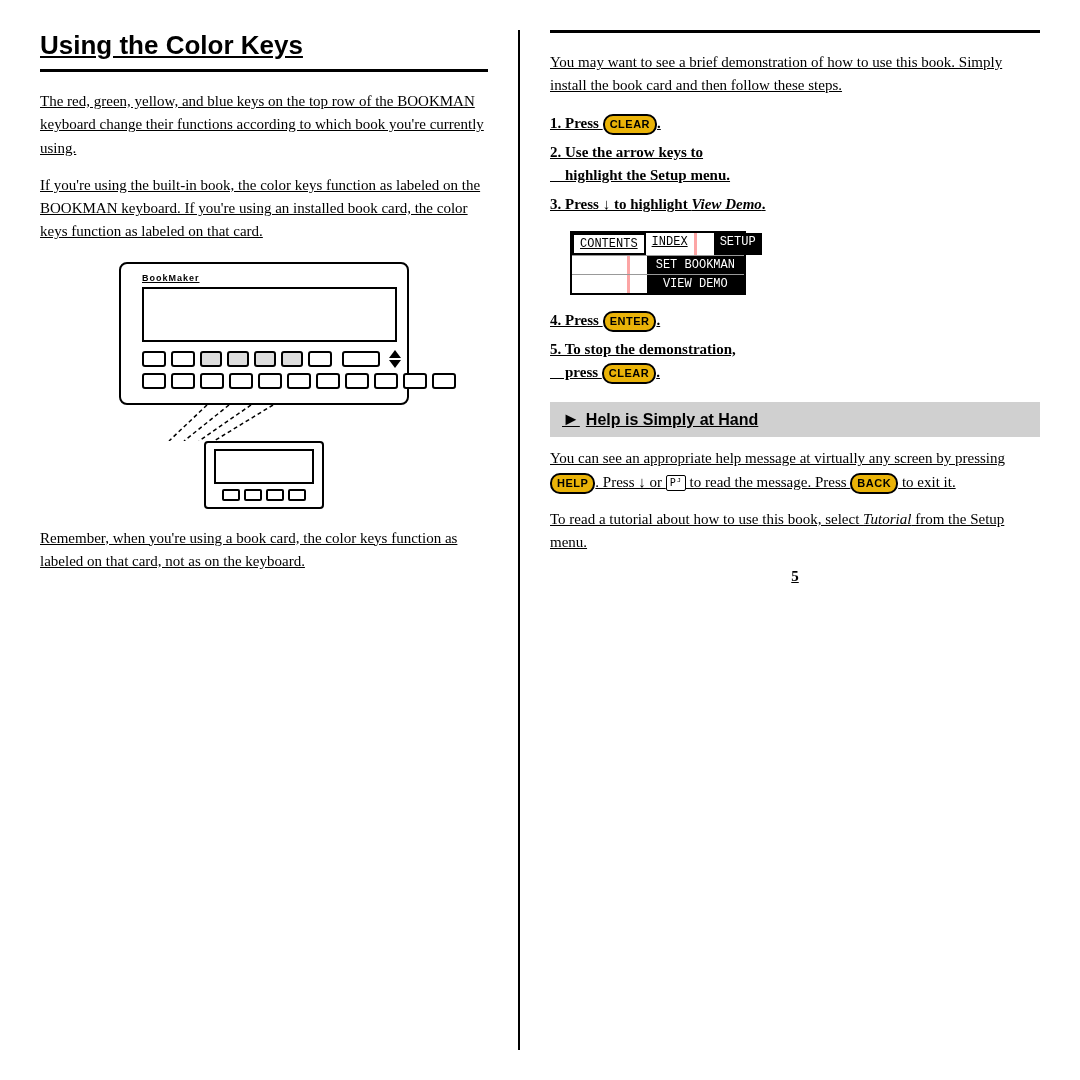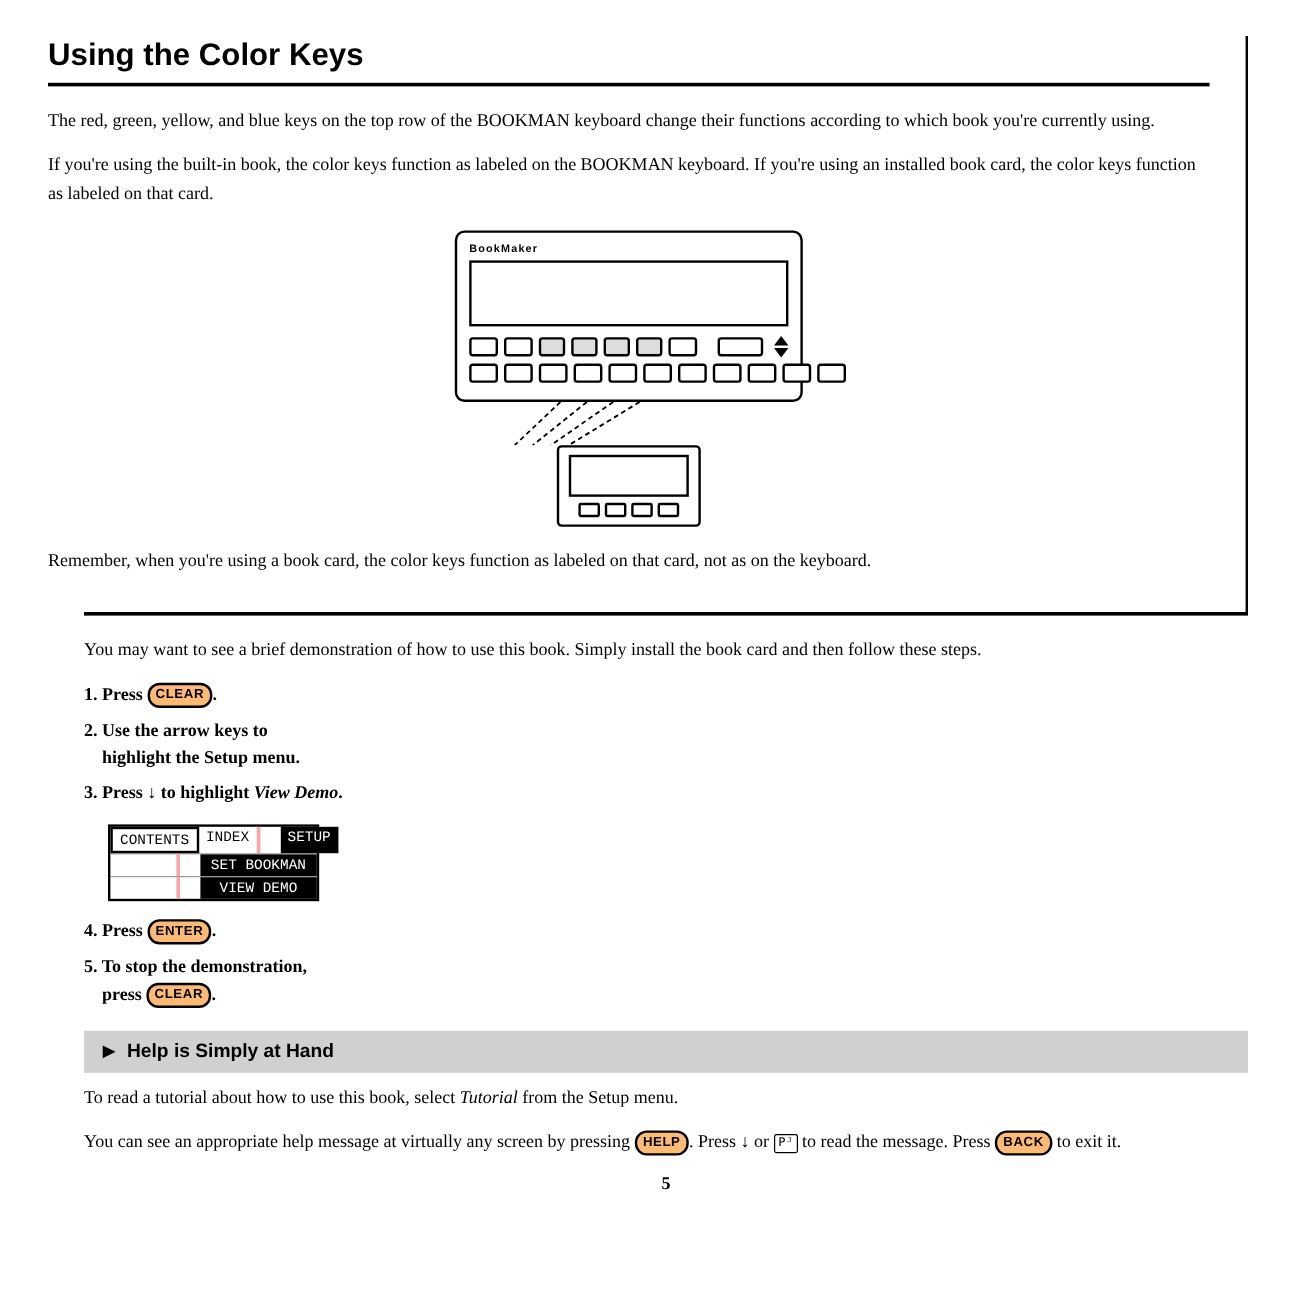--- a/index.html
+++ b/index.html
@@ -7,24 +7,25 @@
       background: #fff;
       font-family: Times New Roman, Times, serif;
       font-size: 15px;
       color: #000;
       width: 1080px;
       height: 1080px;
       overflow: hidden;
     }
     .page {
       display: flex;
-      flex-direction: column;
+      flex-direction: row;
       width: 1080px;
       height: 1080px;
       padding: 30px 40px 30px 40px;
+      text-decoration: underline;
     }
     .left-col {
       flex: 0 0 480px;
       padding-right: 30px;
       border-right: 2px solid #000;
     }
     .right-col {
       flex: 1;
       padding-left: 30px;
     }
@@ -50,21 +51,21 @@
       margin: 18px 0;
       display: flex;
       flex-direction: column;
       align-items: center;
     }
     .device-outer {
       border: 2px solid #000;
       border-radius: 8px;
       width: 290px;
       background: #fff;
-      padding: 8px 10px 10px 10px;
+      padding: 8px 10px 10px 21px;
     }
     .device-brand {
       font-size: 10px;
       font-family: Arial, sans-serif;
       font-weight: bold;
       margin-bottom: 4px;
       letter-spacing: 0.5px;
     }
     .device-screen {
       border: 2px solid #000;
@@ -167,21 +168,21 @@
     .step-bold { font-weight: bold; }
     
     .btn-inline {
       display: inline-block;
       border: 2px solid #000;
       border-radius: 10px;
       padding: 0 5px;
       font-size: 11px;
       font-family: Arial, sans-serif;
       font-weight: bold;
-      background: #fdba74;
+      background: #eab308;
       vertical-align: middle;
       letter-spacing: 0.5px;
     }
     
     .menu-screenshot {
       border: 2px solid #000;
       width: 176px;
       margin: 8px 0 14px 20px;
       font-family: 'Courier New', monospace;
       font-size: 12px;
@@ -364,28 +365,28 @@
         <span class="step-bold">5. To stop the demonstration,<br>&nbsp;&nbsp;&nbsp;&nbsp;press <span class="btn-inline">CLEAR</span>.</span>
       </li>
     </ol>
 
     <div style="margin-top: 18px;">
       <div class="help-header">
         <span class="help-arrow">►</span>
         <span>Help is Simply at Hand</span>
       </div>
       <p class="body-text">
-        To read a tutorial about how to use this book, select <em>Tutorial</em> from the Setup menu.
-      </p>
-      <p class="body-text">
         You can see an appropriate help message at virtually any screen by pressing
         <span class="btn-inline">HELP</span>.
         Press ↓ or
         <span class="pg-dn-icon">Pᴶ</span>
         to read the message. Press
         <span class="btn-inline">BACK</span>
         to exit it.
       </p>
+      <p class="body-text">
+        To read a tutorial about how to use this book, select <em>Tutorial</em> from the Setup menu.
+      </p>
     </div>
 
     <div class="page-number">5</div>
   </div>
 </div>
 
 </body></html>

